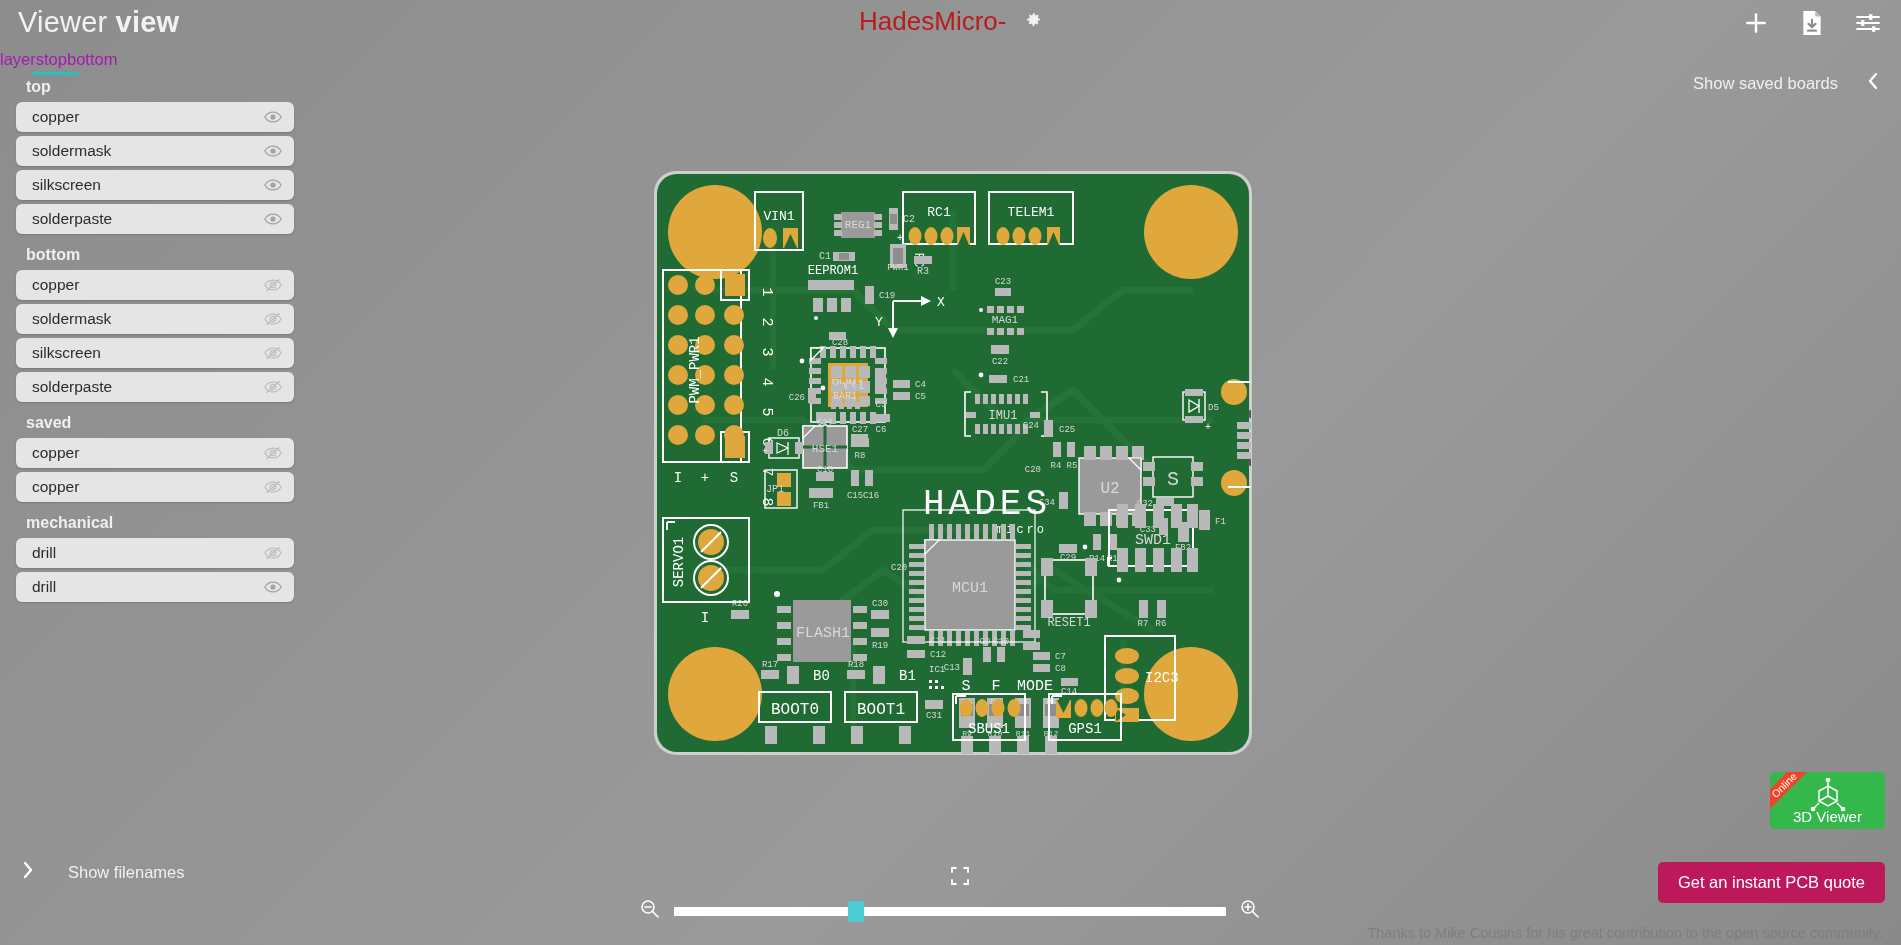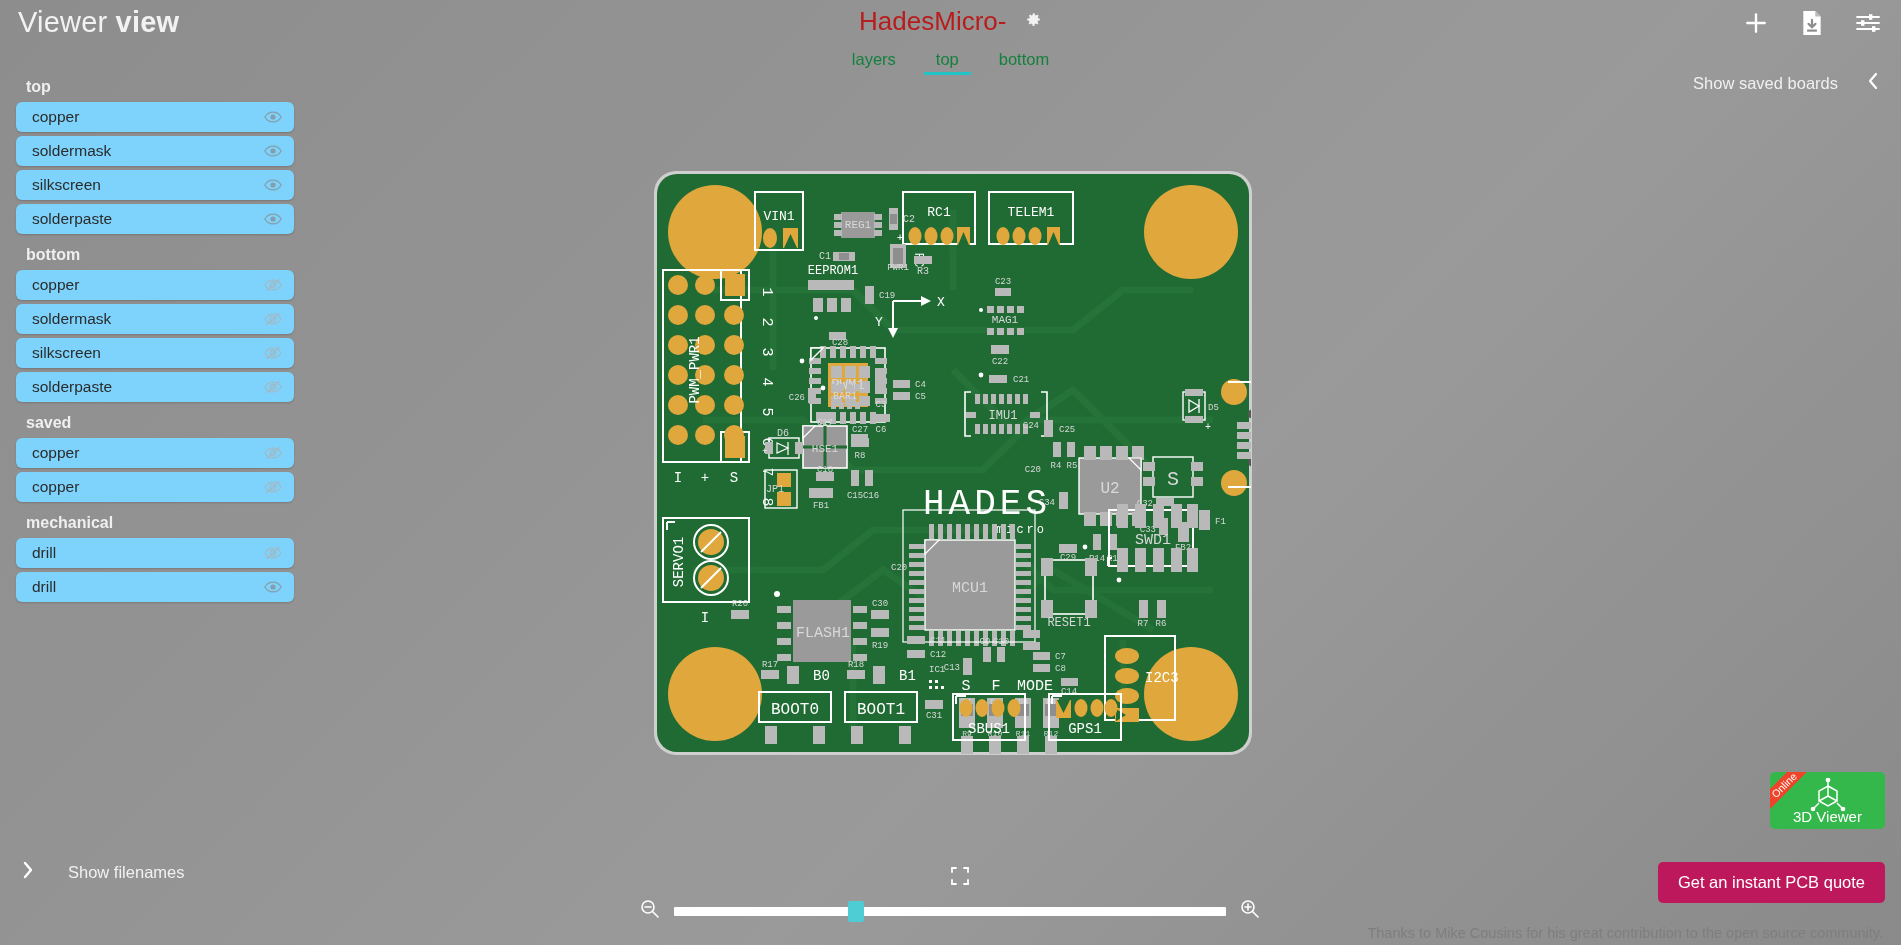--- a/index.html
+++ b/index.html
@@ -32,22 +32,22 @@
     font-size: 26px; font-weight: 300; color: #b91c1c;
     vertical-align: middle; pointer-events: auto;
   }
   #gear-icon {
     display: inline-block; vertical-align: middle;
     margin-left: 14px; pointer-events: auto; cursor: pointer;
   }
 
   #tabs {
     position: absolute; left: 0; right: 0; top: 50px;
-    display: flex; justify-content: center; gap: 40px;
-    font-size: 16.5px; color: #15803d;
+    display: flex; 
+    font-size: 16.5px; color: #a21caf;
   }
   .tab { padding-bottom: 6px; cursor: pointer; position: relative; font-weight: 400; }
   .tab.active::after {
     content: ""; position: absolute; left: -12px; right: -12px; bottom: 0;
     height: 3px; background: #22c3c6;
   }
 
   #header-icons {
     position: absolute; right: 20px; top: 10px;
     display: flex; align-items: center; gap: 32px;
@@ -61,21 +61,21 @@
   }
 
   
   #sidebar { position: absolute; left: 0; top: 70px; width: 310px; }
   .group-title {
     font-size: 16px; font-weight: 700; color: #efefef;
     padding: 8px 0 6px 26px;
   }
   .layer-row {
     margin: 0 16px 4px 16px;
-    height: 30px; background: #7dd3fc; border-radius: 6px;
+    height: 30px; background: #e5e5e5; border-radius: 6px;
     display: flex; align-items: center; justify-content: space-between;
     padding: 0 12px 0 16px; cursor: pointer;
     box-shadow: 0 1px 2px rgba(0,0,0,.18);
   }
   .layer-name { font-size: 15.5px; color: #2b2b2b; font-weight: 400; }
   .eye { line-height: 0; opacity: .72; }
 
   
   #canvas-area { position: absolute; left: 310px; right: 0; top: 90px; bottom: 100px; }
   #pcb-wrap {

